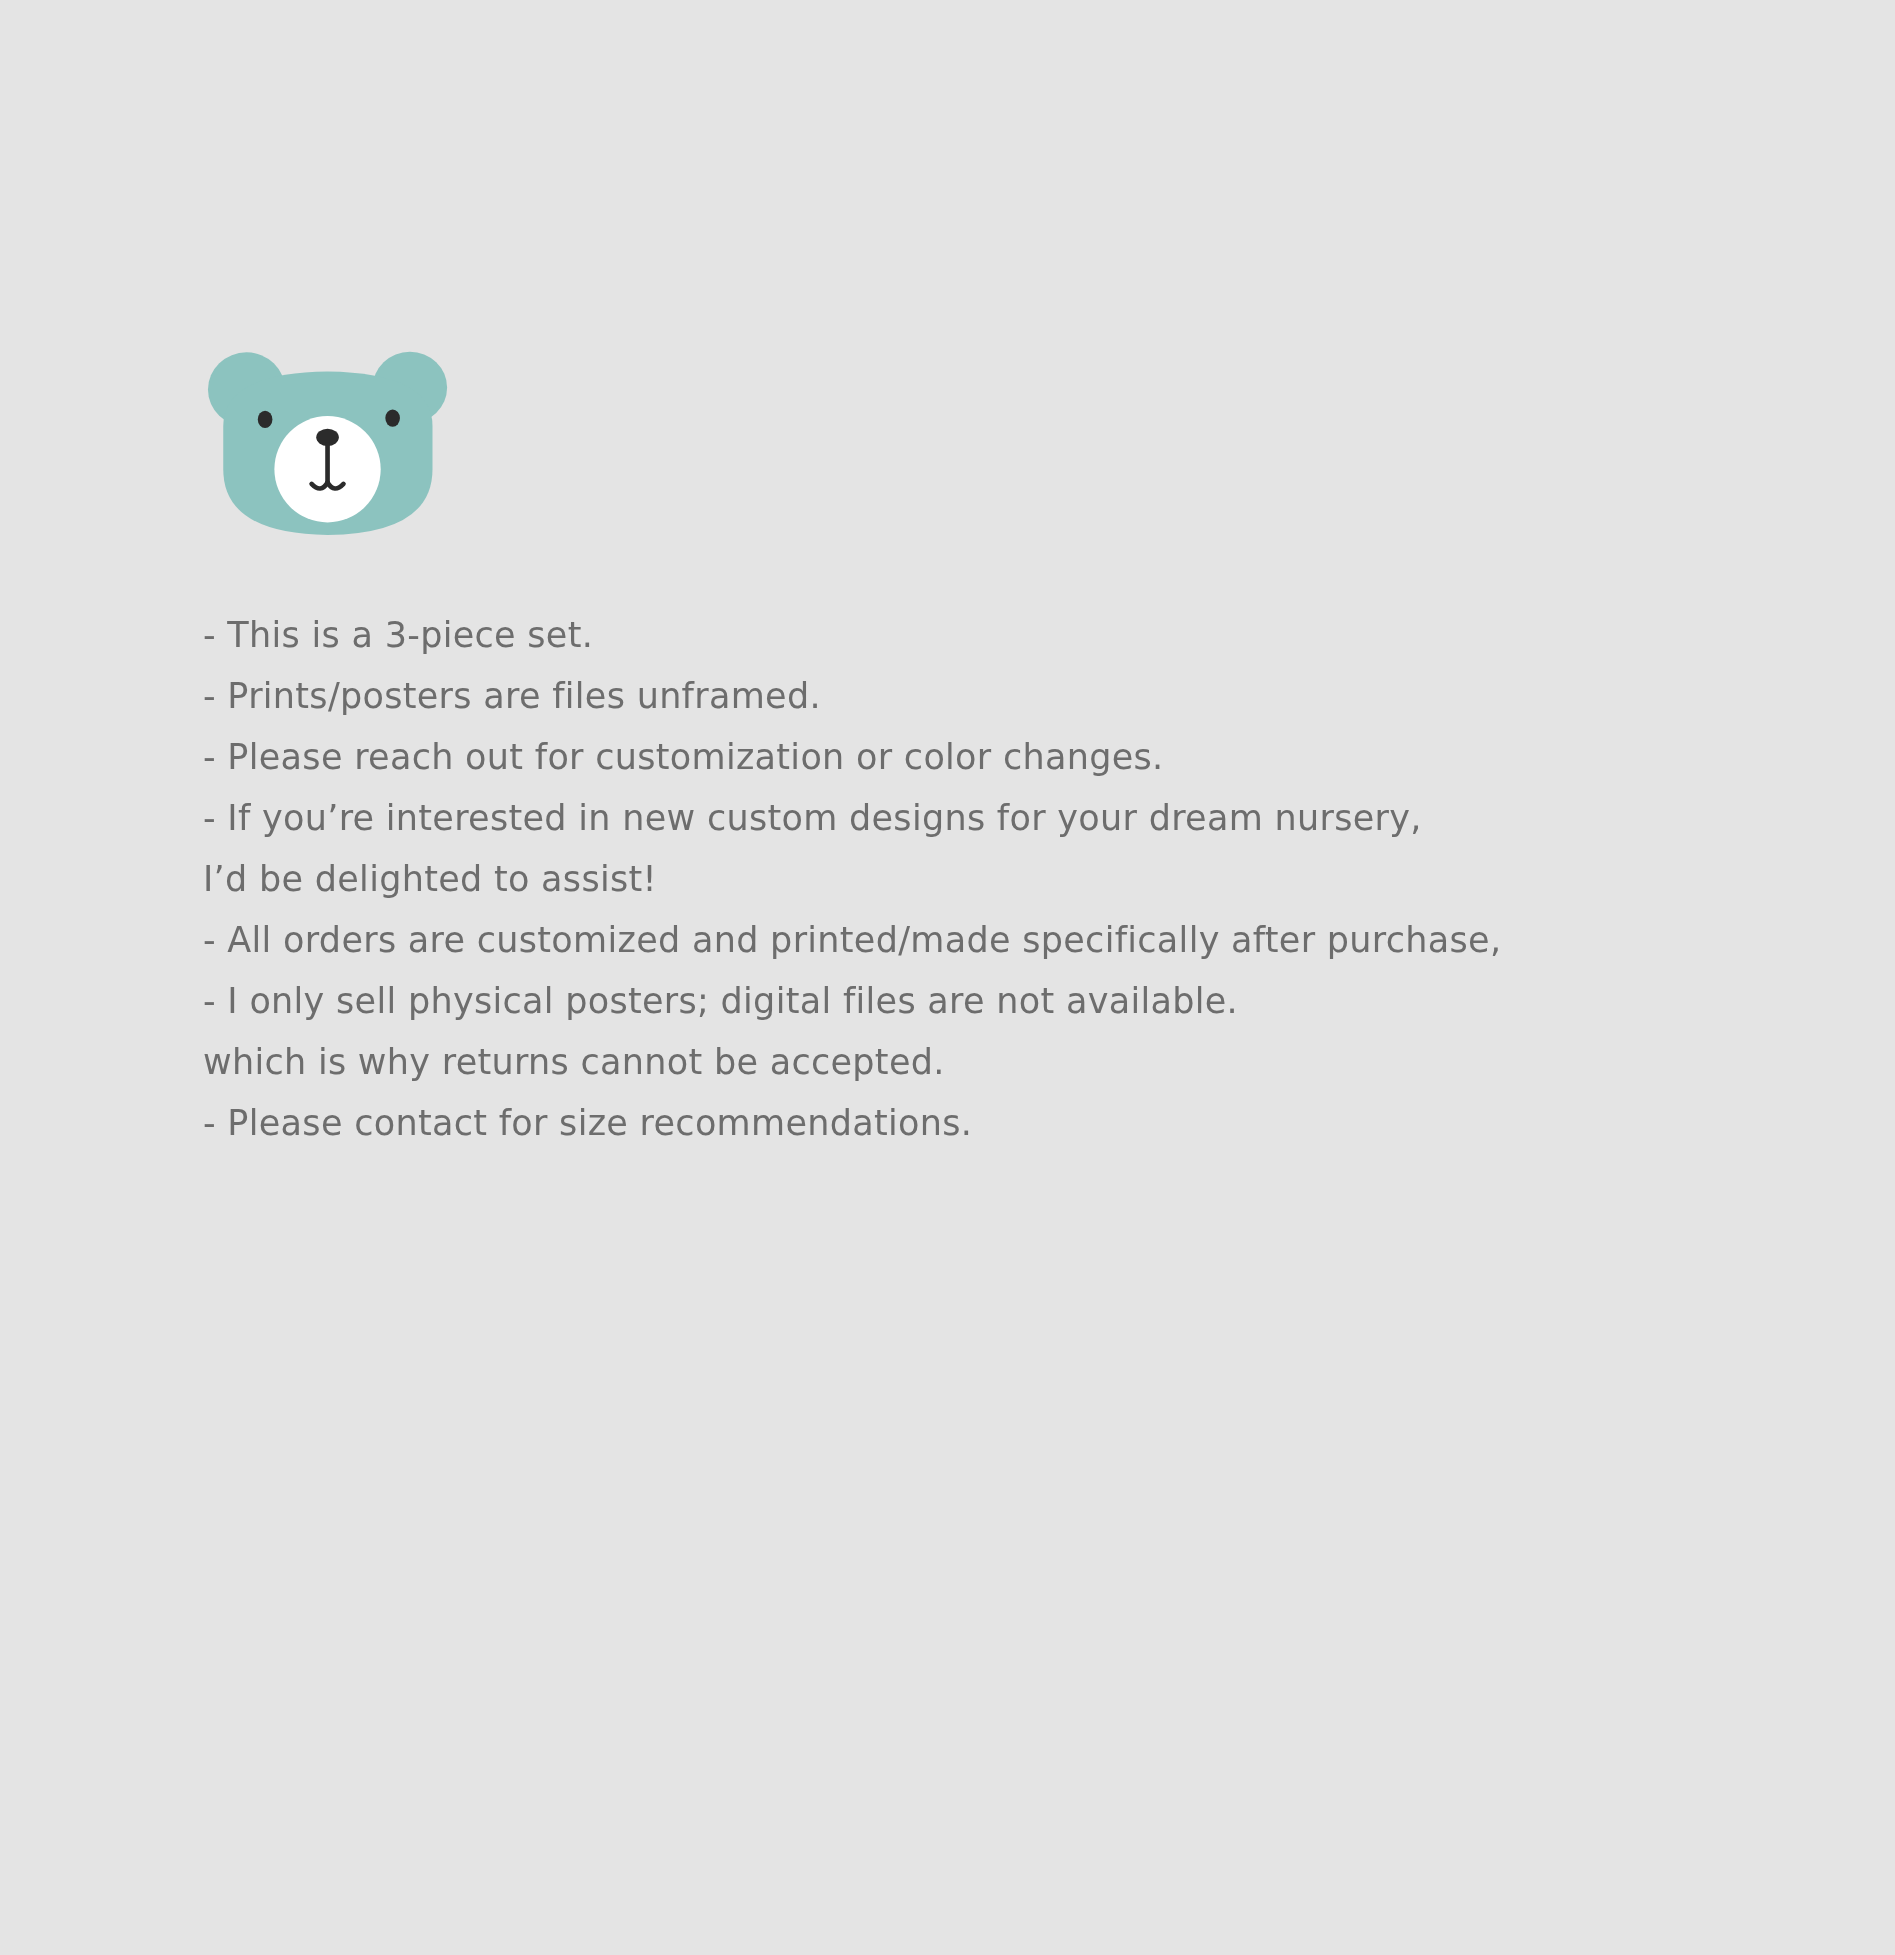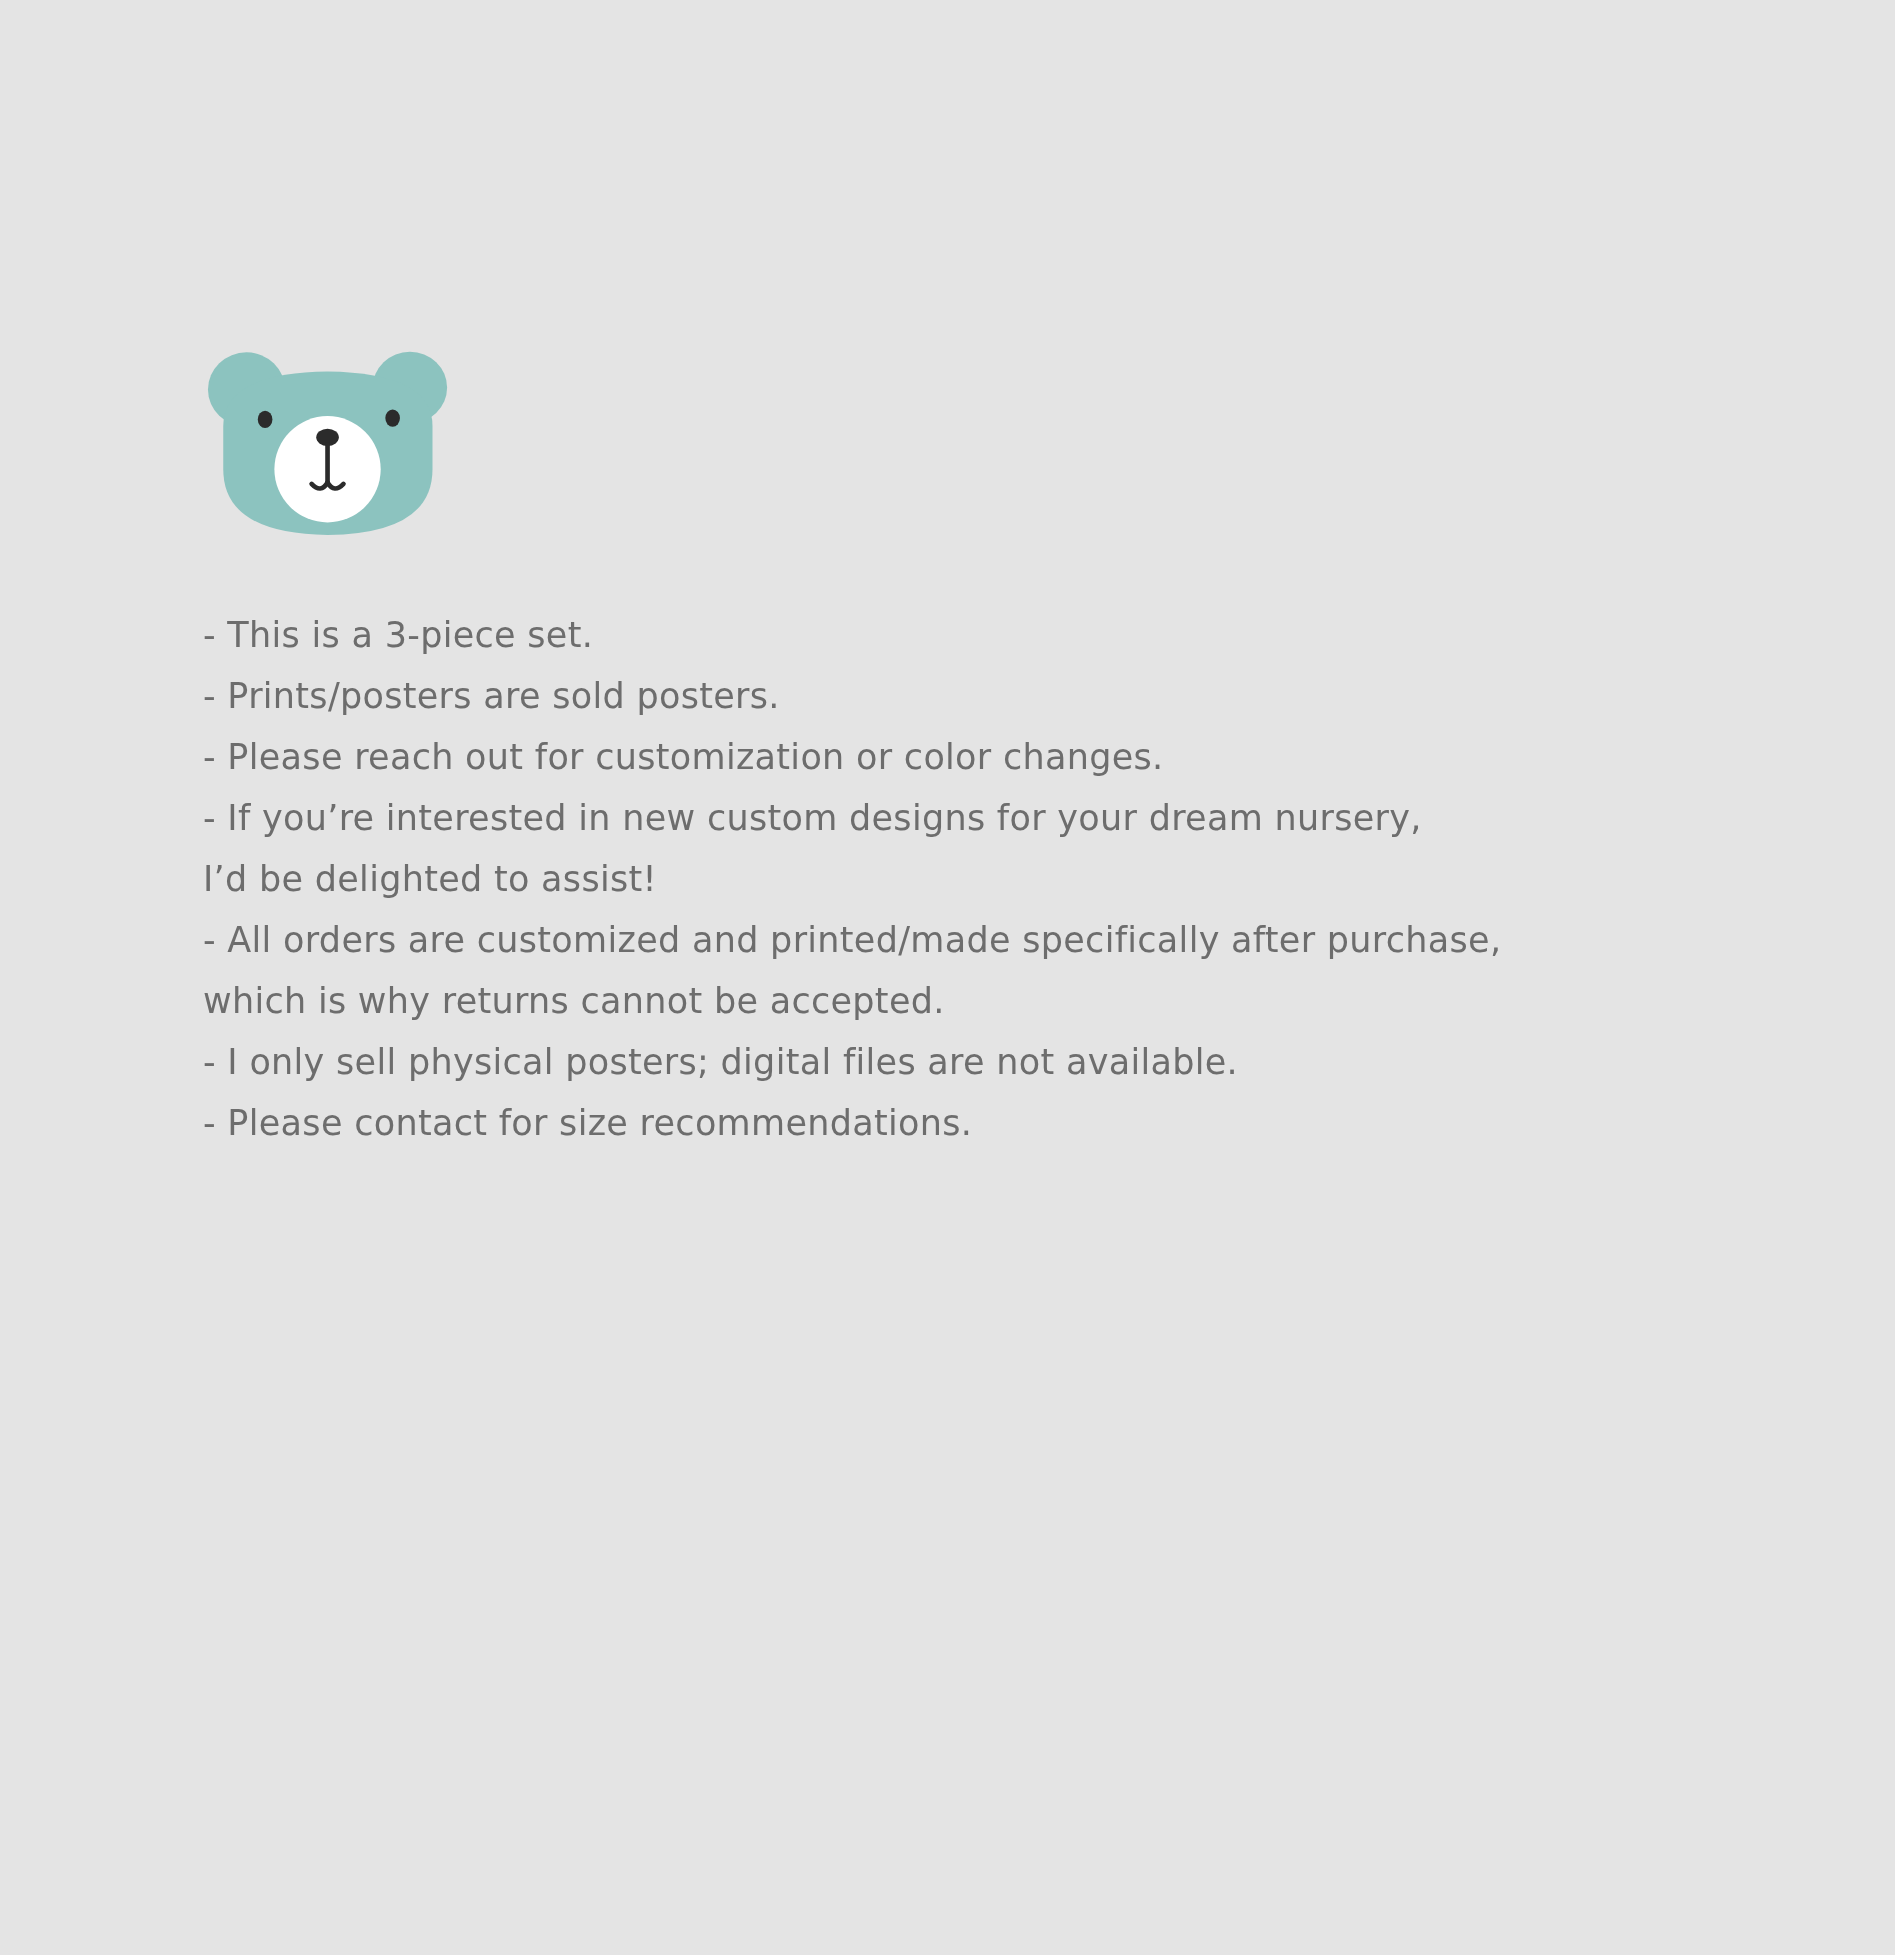--- a/index.html
+++ b/index.html
@@ -63,24 +63,24 @@
       <ellipse cx="192" cy="137" rx="17" ry="13" fill="#2b2b2b"></ellipse>
 
       <path d="M192 148 L192 205" stroke="#2b2b2b" stroke-width="7" stroke-linecap="round" fill="none"></path>
       <path d="M192 205 Q182 222 168 207" stroke="#2b2b2b" stroke-width="7" stroke-linecap="round" fill="none"></path>
       <path d="M192 205 Q202 222 216 207" stroke="#2b2b2b" stroke-width="7" stroke-linecap="round" fill="none"></path>
     </svg>
   </div>
 
   <div class="info-block">
     <div class="info-line">- This is a 3-piece set.</div>
-    <div class="info-line">- Prints/posters are sold posters.</div>
+    <div class="info-line">- Prints/posters are files unframed.</div>
     <div class="info-line">- Please reach out for customization or color changes.</div>
     <div class="info-line">- If you’re interested in new custom designs for your dream nursery,</div>
     <div class="info-line">I’d be delighted to assist!</div>
     <div class="info-line">- All orders are customized and printed/made specifically after purchase,</div>
+    <div class="info-line">- I only sell physical posters; digital files are not available.</div>
     <div class="info-line">which is why returns cannot be accepted.</div>
-    <div class="info-line">- I only sell physical posters; digital files are not available.</div>
     <div class="info-line">- Please contact for size recommendations.</div>
   </div>
 
 </div>
 
 
 </body></html>

